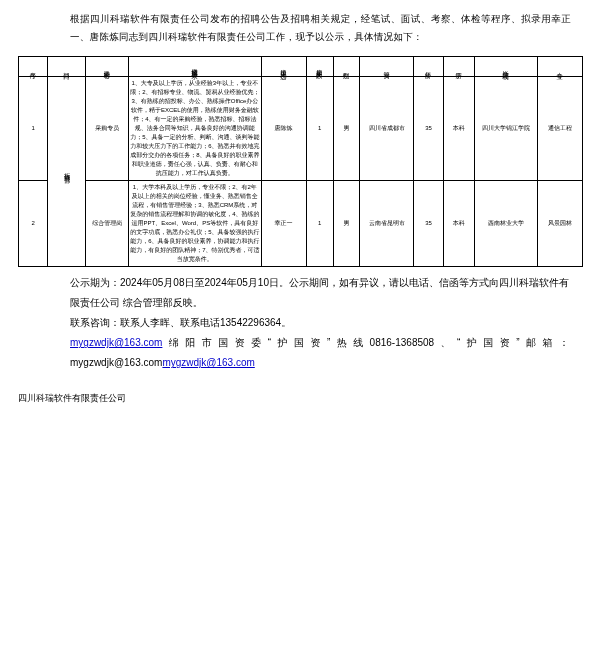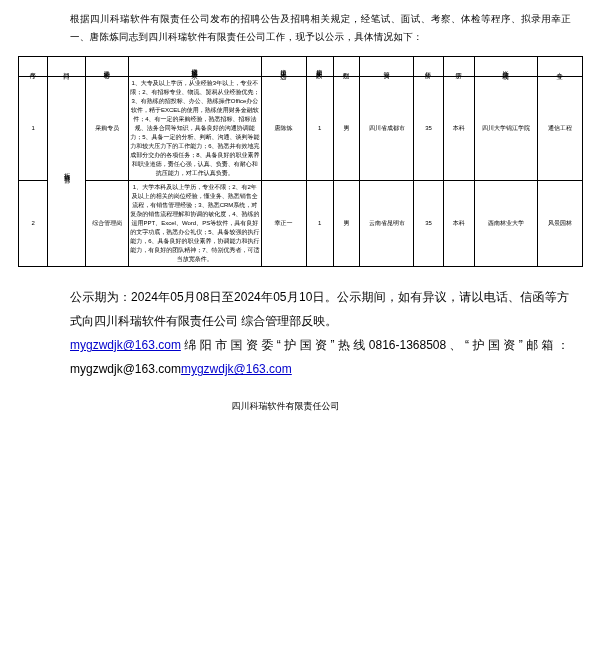--- a/index.html
+++ b/index.html
@@ -61,36 +61,36 @@
     line-height: 1.55;
   }
   .vert {
     writing-mode: vertical-rl;
     text-orientation: upright;
     letter-spacing: 1px;
     margin: 0 auto;
     white-space: nowrap;
   }
   .notes {
-    margin-top: 18px;
-    font-size: 12px;
+    margin-top: 6px;
+    font-size: 10px;
     line-height: 2.0;
     padding: 0 14px 0 52px;
     text-align: justify;
   }
   .notes div {
     margin: 0;
   }
   .mailto {
     color: #0000cc;
     text-decoration: underline;
   }
   .sign {
     margin-top: 16px;
-    text-align: center;
+    text-align: left;
     font-size: 9px;
     line-height: 2.1;
     padding-right: 30px;
   }
 </style>
 </head>
 <body>
 
 <div class="page">
 
@@ -155,20 +155,21 @@
         <td>35</td>
         <td>本科</td>
         <td>西南林业大学</td>
         <td>风景园林</td>
       </tr>
     </tbody>
   </table>
 
   <div class="notes">
     <div>公示期为：2024年05月08日至2024年05月10日。公示期间，如有异议，请以电话、信函等方式向四川科瑞软件有限责任公司 综合管理部反映。</div>
+    <div>联系咨询：联系人李晖、联系电话13542296364。</div>
     <div>
       <a class="mailto" href="#">mygzwdjk@163.com</a><span>绵阳市国资委“护国资”热线0816-1368508、“护国资”邮箱：mygzwdjk@163.com</span><a class="mailto" href="#">mygzwdjk@163.com</a>
     </div>
   </div>
 
   <div class="sign">
     <div>四川科瑞软件有限责任公司</div>
   </div>
 
 </div>

